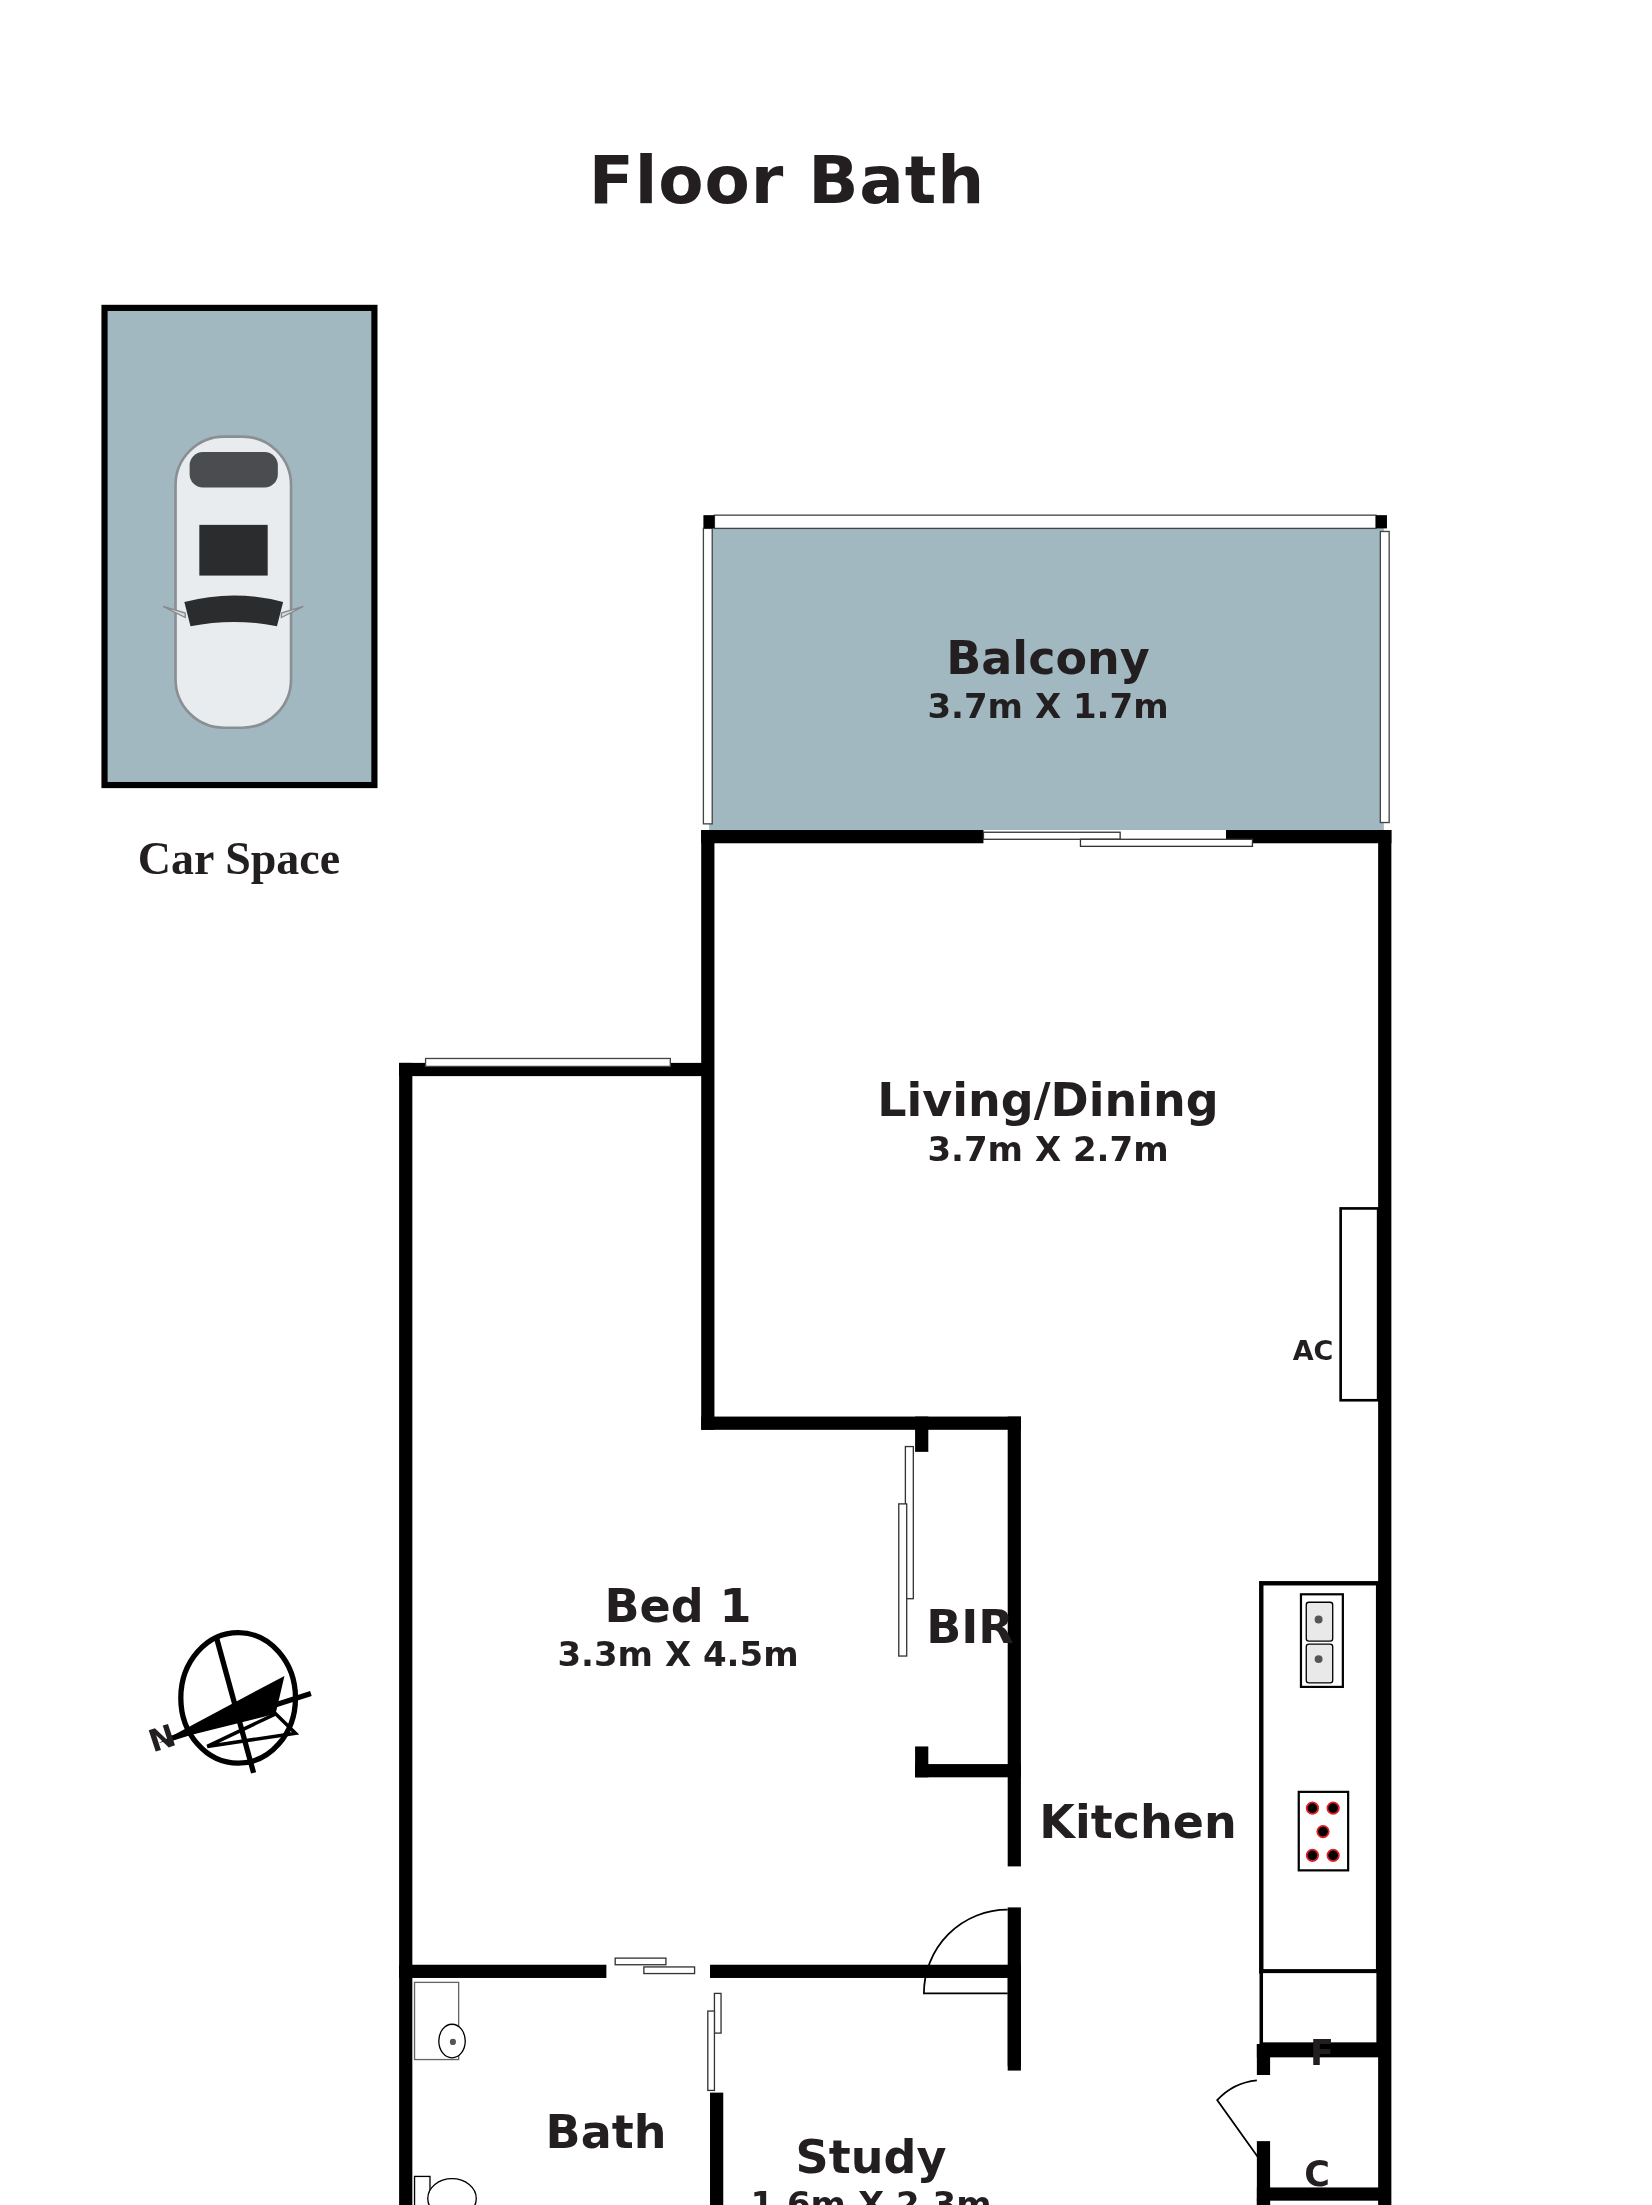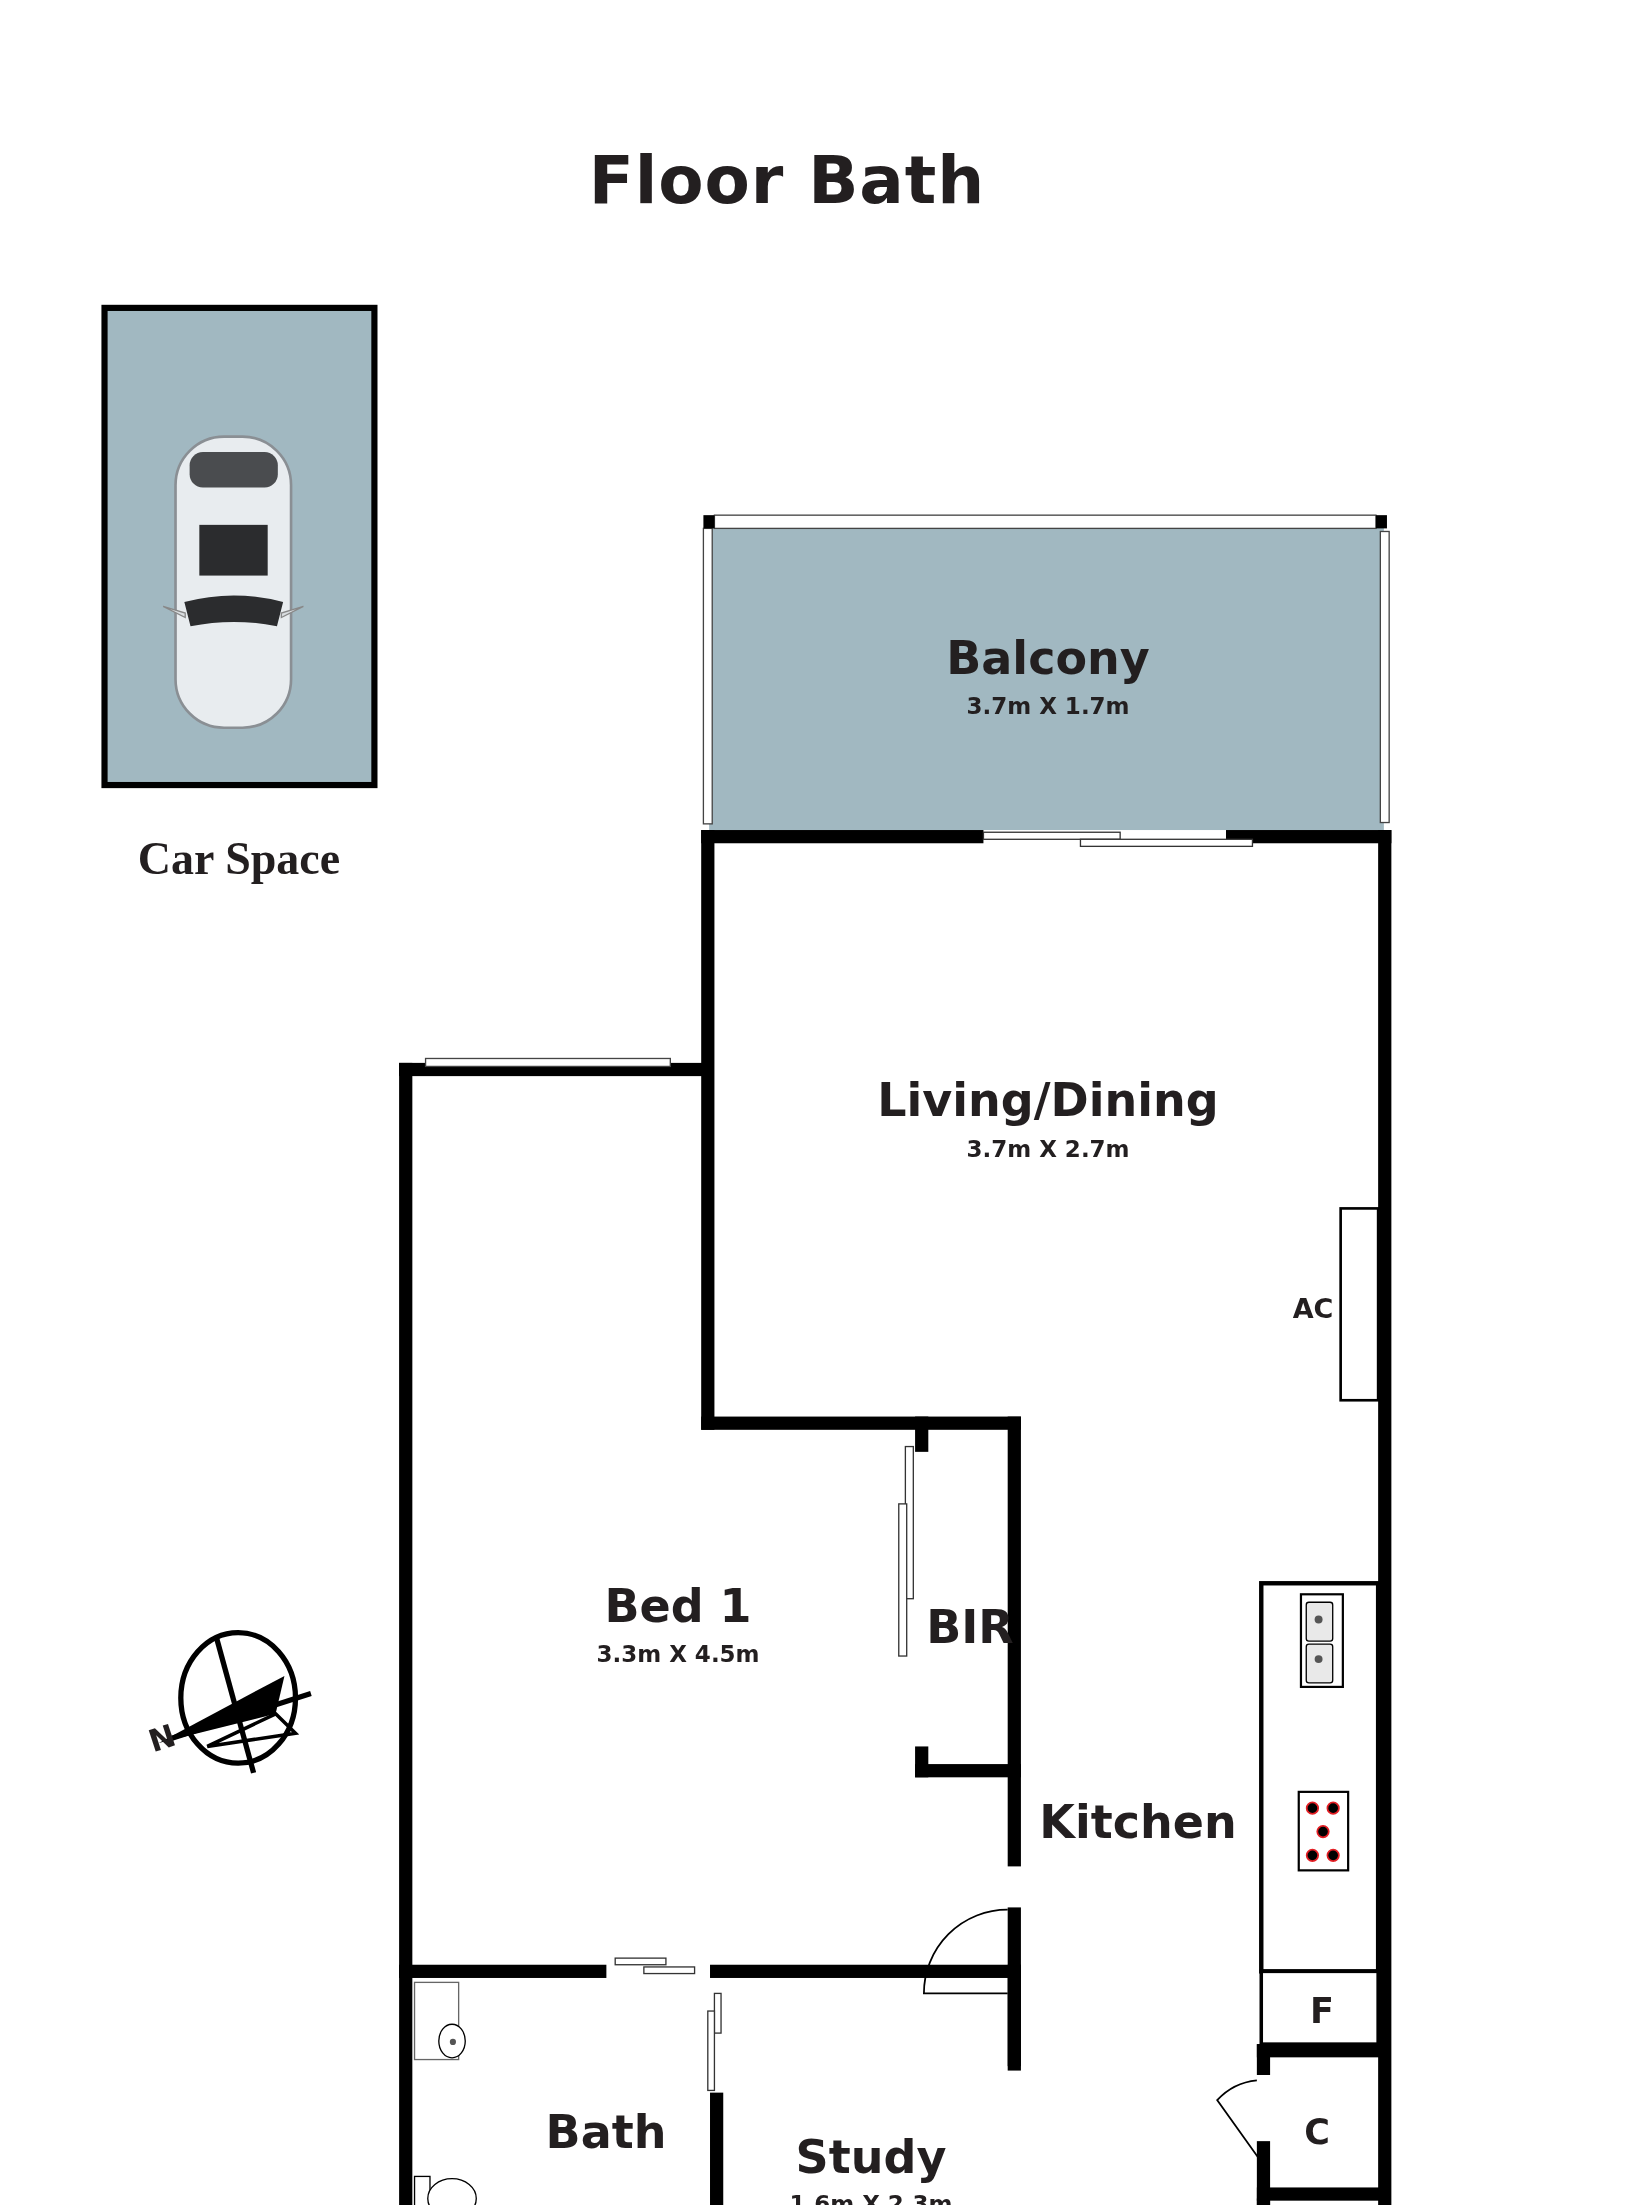--- a/index.html
+++ b/index.html
@@ -1,22 +1,22 @@
 <!DOCTYPE html>
 <html style="font-size:7px"><head>
 <meta charset="utf-8">
 <style>
   html, body { margin: 0; padding: 0; background: #ffffff; }
   body { width: 1652px; height: 2894px; position: relative; overflow: hidden; font-family: "DejaVu Sans", sans-serif; color: #231f20; }
   svg { position: absolute; left: 0; top: 0; }
   .lbl { position: absolute; transform: translate(-50%, -50%); white-space: nowrap; font-family: "DejaVu Sans", sans-serif; color: #231f20; }
   .title { font-size: 66px; font-weight: bold; letter-spacing: 0.9px; }
   .room { font-size: 46px; font-weight: bold; }
-  .dim { font-size: 23px; font-weight: bold; }
-  .small { font-size: 35px; font-weight: bold; }
+  .dim { font-size: 34px; font-weight: bold; }
+  .small { font-size: 35px; font-weight: bold; margin-top: 42px; }
 </style>
 </head>
 <body>
 
 <svg width="1652" height="2894" viewBox="0 0 3746 6562">
 
   <g>
     <rect x="237" y="698" width="612" height="1082" fill="#a1b8c1" stroke="#000" stroke-width="14"></rect>
     <g>
       <rect x="398" y="990" width="262" height="660" rx="110" fill="#e8ecef" stroke="#8a8f94" stroke-width="6"></rect>

